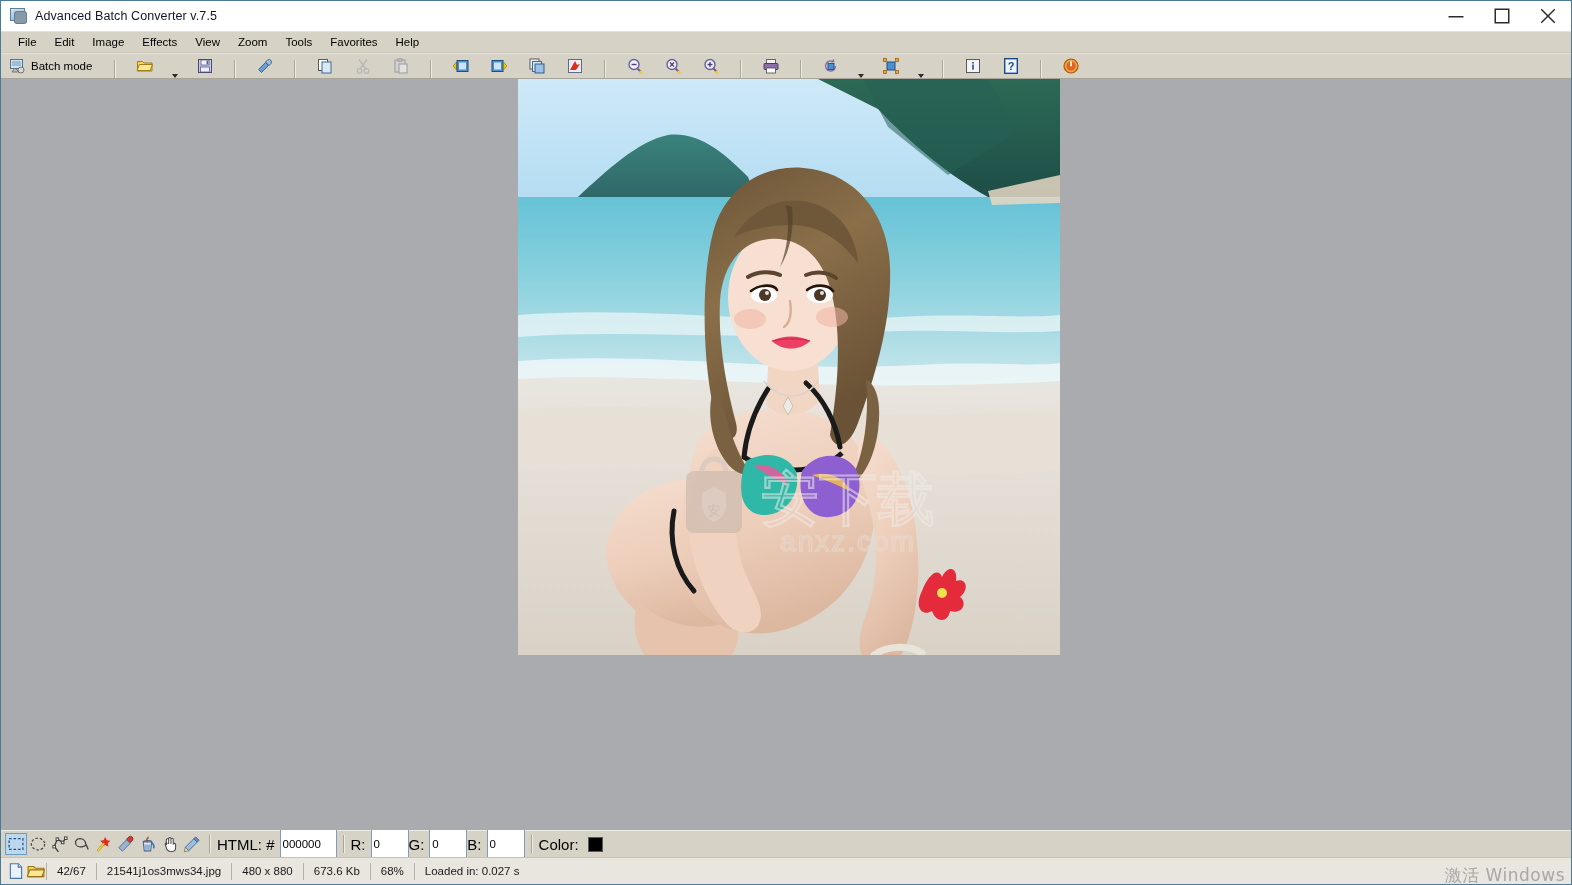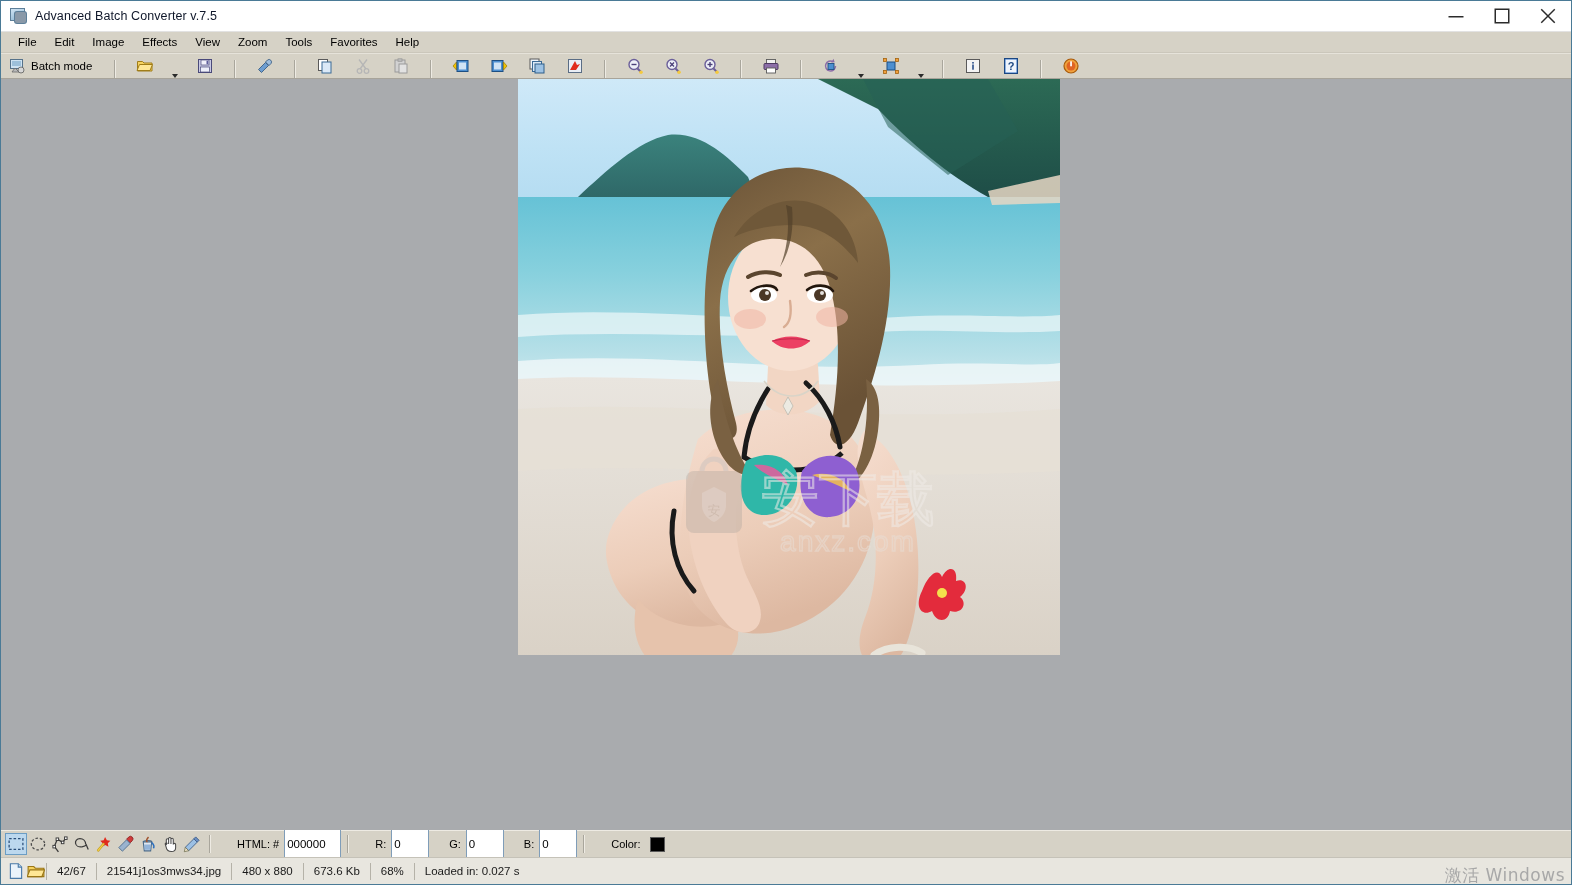--- a/index.html
+++ b/index.html
@@ -180,23 +180,23 @@
     display:flex; align-items:center; justify-content:center;
     cursor: default;
     border: 1px solid transparent;
     box-sizing: border-box;
   }
   .tool-btn.active {
     background: #bcd8ee;
     border: 1px solid #6b9dc4;
   }
   .cb-label {
-    font-size: 11px;
+    font-size: 15px;
     color: #000;
-    margin: 0 5px 0 20px;
+    margin: 0 5px 0 0;
     white-space: nowrap;
   }
   .cb-input {
     height: 32px;
     border: 1px solid #7f9db9;
     background: #fff;
     font-family: "Liberation Sans", sans-serif;
     font-size: 11.5px;
     color: #000;
     padding: 0 2px;

